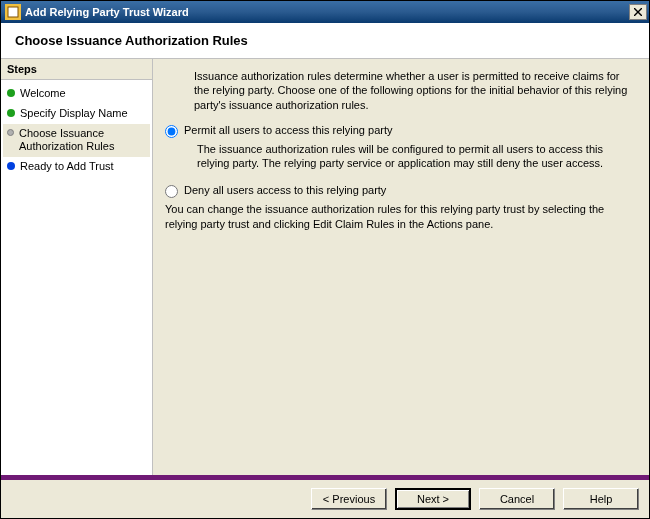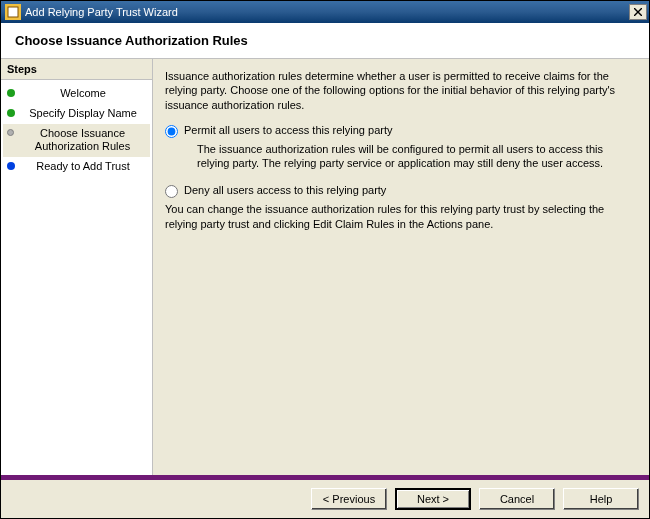--- a/index.html
+++ b/index.html
@@ -22,21 +22,21 @@
     padding: 2px 2px 2px 4px;
     height: 22px;
     flex-shrink: 0;
   }
   .titlebar .icon {
     width: 16px; height: 16px;
     background: #f0c040;
     margin-right: 4px;
     display:flex;align-items:center;justify-content:center;
   }
-  .titlebar .title { font-weight: normal; flex: 1; }
+  .titlebar .title { font-weight: bold; flex: 1; }
   .titlebar .close-btn {
     width: 18px; height: 16px;
     background: #ece9d8;
     border: 1px solid #808080;
     display:flex;align-items:center;justify-content:center;
     font-family: Arial;
     font-size: 10px;
     color:#000;
   }
   .header-strip {
@@ -80,30 +80,30 @@
   .step-item.active { background: #ece9d8; }
   .bullet {
     width: 8px; height: 8px;
     border-radius: 50%;
     margin-top: 2px;
     flex-shrink: 0;
   }
   .bullet.green { background: #1da01d; }
   .bullet.gray { background: #b0b0b0; border:1px solid #808080; width:7px;height:7px;}
   .bullet.blue { background: #0040e0; }
-  .step-label { flex:1; line-height:1.25;text-align:center; }
+  .step-label { flex:1; line-height:1.25; }
   .content-panel {
     flex: 1;
     background: #ece9d8;
     padding: 10px 12px 0 12px;
     display:flex;
     flex-direction:column;
     min-height:0;
   }
-  .intro-text { margin-bottom: 12px; line-height:1.3; }
+  .intro-text { margin-bottom: 12px; line-height:1.3;margin-left:29px; }
   .radio-row {
     display:flex;
     align-items:flex-start;
     gap:6px;
     margin-bottom:4px;
   }
   .radio-row input { margin:1px 0 0 0; }
   .option-desc {
     margin-left: 32px;
     margin-bottom: 14px;

